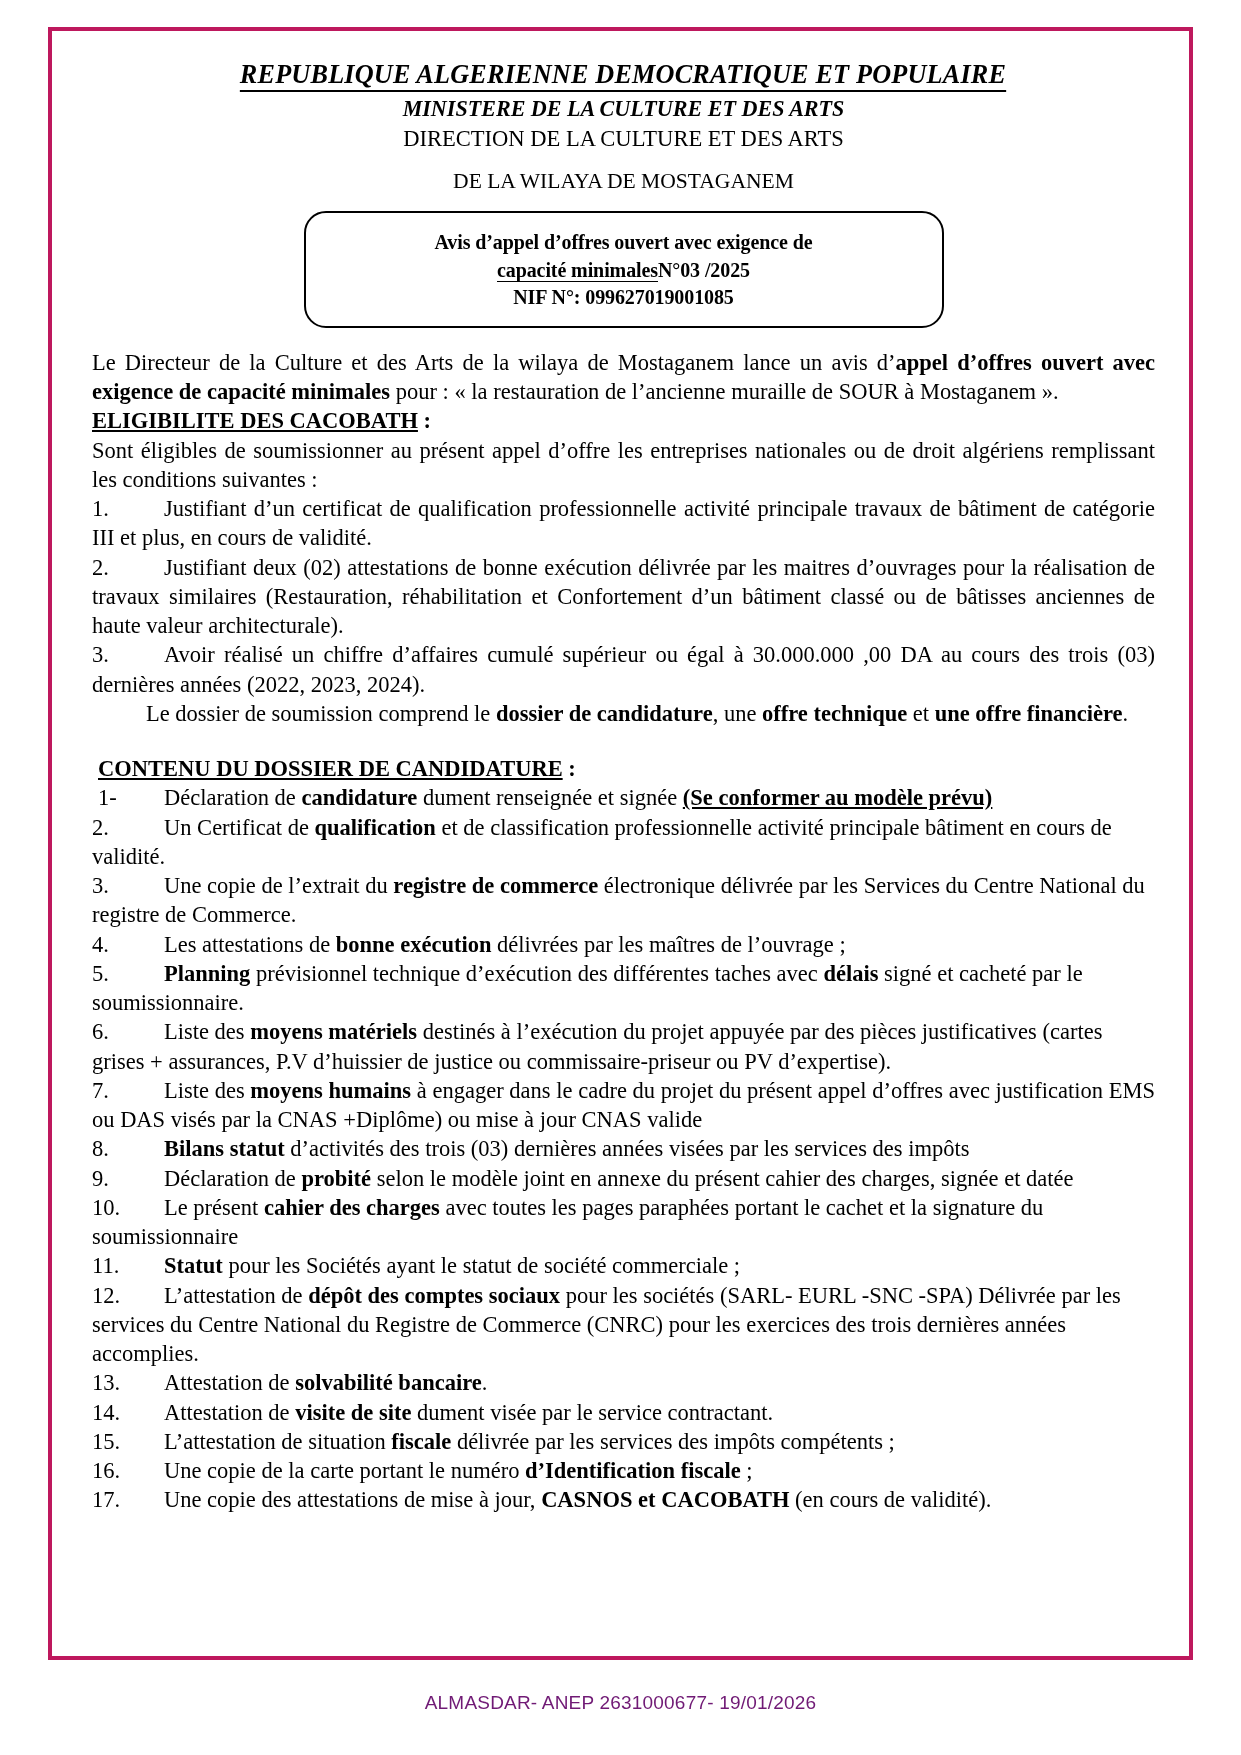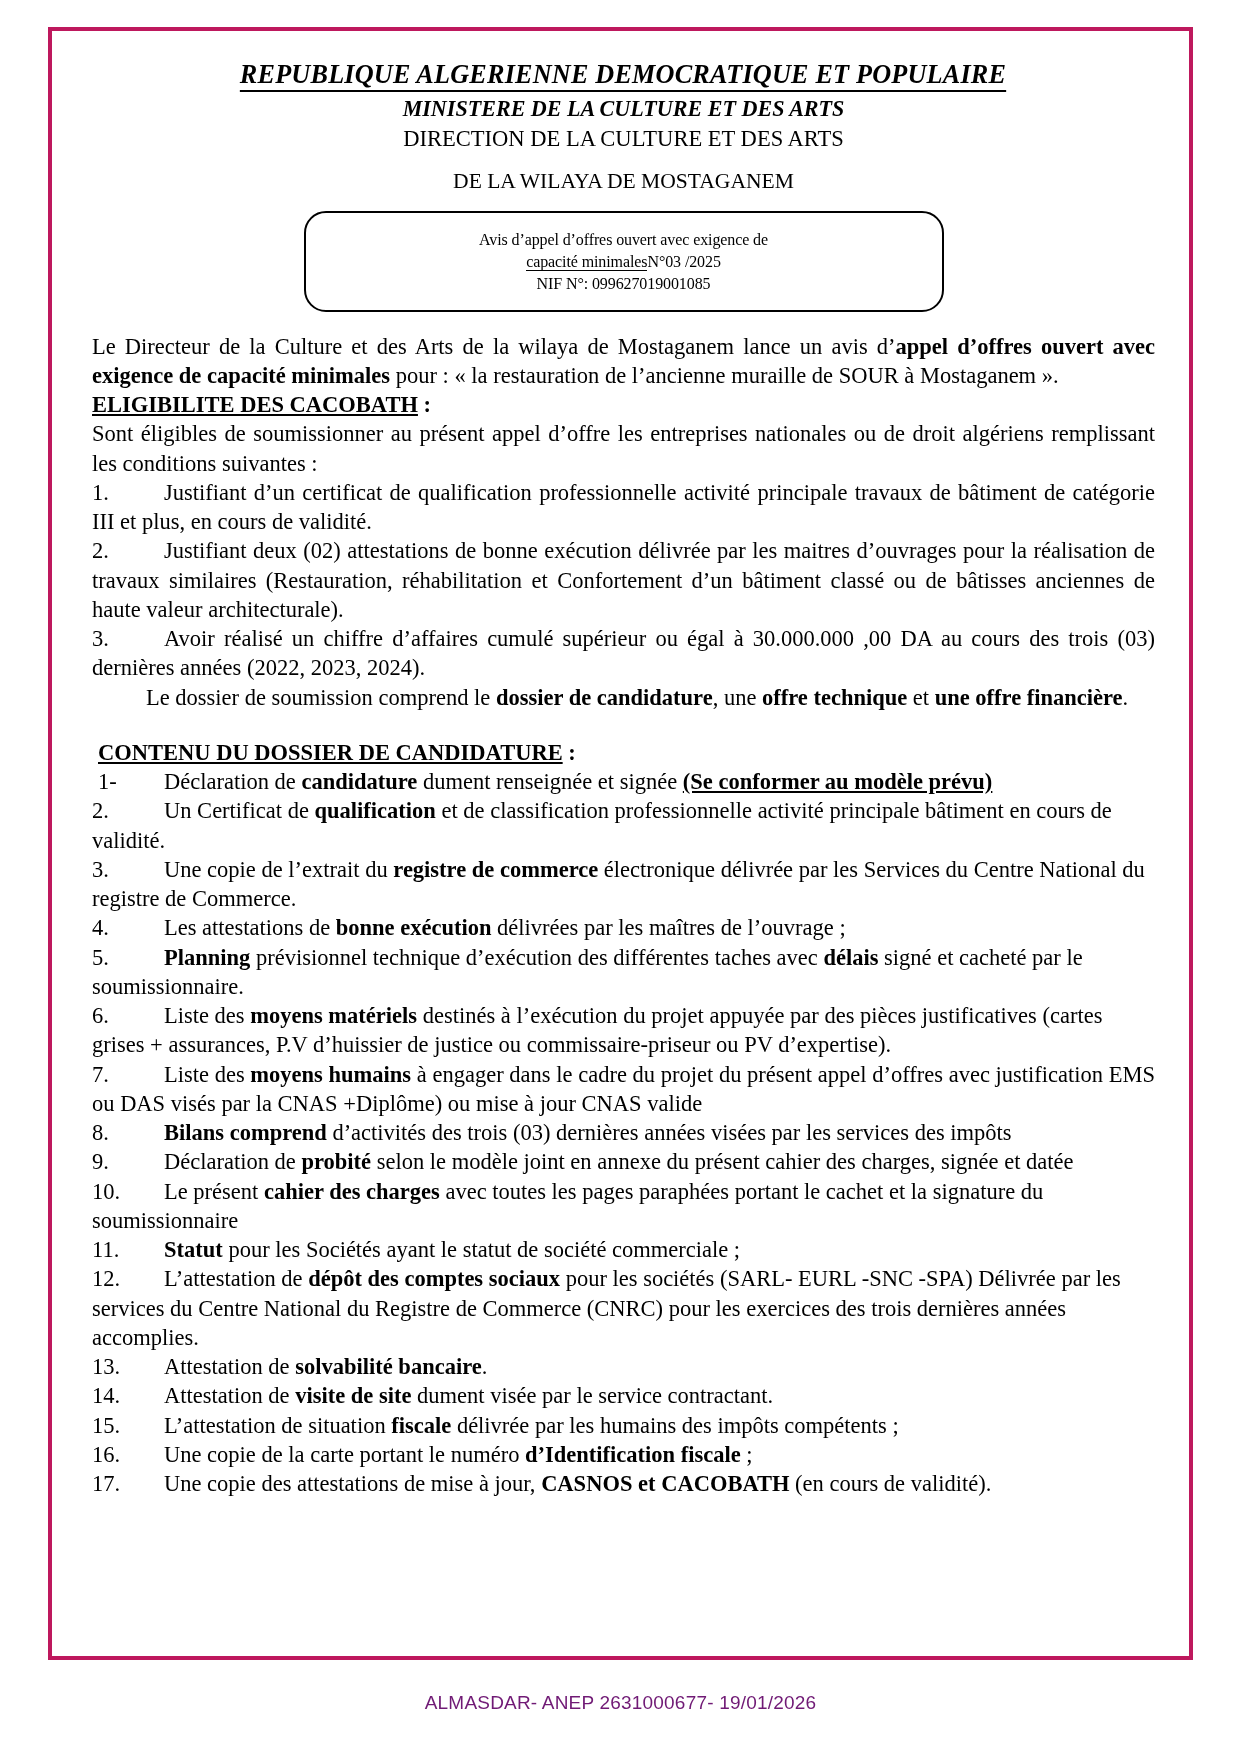--- a/index.html
+++ b/index.html
@@ -81,22 +81,22 @@
   }
   .title-box {
     width: 640px;
     border: 2.5px solid #000;
     border-radius: 22px;
     padding: 16px 10px 15px 10px;
     text-align: center;
     box-sizing: border-box;
   }
   .title-box div {
-    font-size: 16px;
-    font-weight: normal;
+    font-size: 20px;
+    font-weight: bold;
     line-height: 1.36;
     letter-spacing: -0.1px;
   }
   .u-thin { border-bottom: 1.5px solid #000; }
 
   
   .body-text {
     margin-top: 20px;
     font-size: 22.5px;
     line-height: 1.30;
@@ -183,28 +183,28 @@
       <p class="sec-head" style="padding-left:6px"><span class="u">CONTENU DU DOSSIER DE CANDIDATURE</span><span> :</span></p>
 
       <div id="contenu-list">
           <p class="para left"><span class="num-narrow">1-</span><span>Déclaration de </span><span style="font-weight: bold;">candidature</span><span> dument renseignée et signée </span><span style="font-weight: bold; text-decoration: underline;">(Se conformer au modèle prévu)</span></p>
           <p class="para left"><span class="num">2.</span><span>Un Certificat de </span><span style="font-weight: bold;">qualification</span><span> et de classification professionnelle activité principale bâtiment en cours de validité.</span></p>
           <p class="para left"><span class="num">3.</span><span>Une copie de l’extrait du </span><span style="font-weight: bold;">registre de commerce</span><span> électronique délivrée par les Services du Centre National    du registre de Commerce.</span></p>
           <p class="para left"><span class="num">4.</span><span>Les attestations de </span><span style="font-weight: bold;">bonne exécution</span><span> délivrées par les maîtres de l’ouvrage ;</span></p>
           <p class="para left"><span class="num">5.</span><span style="font-weight: bold;">Planning</span><span> prévisionnel technique d’exécution des différentes taches avec </span><span style="font-weight: bold;">délais</span><span> signé et cacheté par le soumissionnaire.</span></p>
           <p class="para left"><span class="num">6.</span><span>Liste des </span><span style="font-weight: bold;">moyens matériels</span><span> destinés à l’exécution du projet appuyée par des pièces justificatives (cartes grises + assurances, P.V d’huissier de justice ou commissaire-priseur ou PV d’expertise).</span></p>
           <p class="para"><span class="num">7.</span><span>Liste des </span><span style="font-weight: bold;">moyens humains</span><span> à engager dans le cadre du projet du présent appel d’offres avec justification EMS ou DAS visés par la CNAS +Diplôme) ou mise à jour CNAS valide</span></p>
-          <p class="para left"><span class="num">8.</span><span style="font-weight: bold;">Bilans comprend</span><span> d’activités des trois (03) dernières années visées par les services des impôts</span></p>
+          <p class="para left"><span class="num">8.</span><span style="font-weight: bold;">Bilans statut</span><span> d’activités des trois (03) dernières années visées par les services des impôts</span></p>
           <p class="para left"><span class="num">9.</span><span>Déclaration de </span><span style="font-weight: bold;">probité</span><span> selon le modèle joint en annexe du présent cahier des charges, signée et datée</span></p>
           <p class="para left"><span class="num">10.</span><span>Le présent </span><span style="font-weight: bold;">cahier des charges</span><span> avec toutes les pages paraphées portant le cachet et la signature du   soumissionnaire</span></p>
           <p class="para left"><span class="num">11.</span><span style="font-weight: bold;">Statut</span><span> pour les Sociétés ayant le statut de société commerciale ;</span></p>
           <p class="para left"><span class="num">12.</span><span>L’attestation de </span><span style="font-weight: bold;">dépôt des comptes sociaux</span><span> pour les sociétés (SARL- EURL -SNC -SPA) Délivrée par les services du Centre National du Registre de Commerce (CNRC) pour les exercices des trois dernières années accomplies.</span></p>
           <p class="para left"><span class="num">13.</span><span>Attestation de </span><span style="font-weight: bold;">solvabilité bancaire</span><span>.</span></p>
           <p class="para left"><span class="num">14.</span><span>Attestation de </span><span style="font-weight: bold;">visite de site</span><span> dument visée par le service contractant.</span></p>
-          <p class="para left"><span class="num">15.</span><span>L’attestation de situation </span><span style="font-weight: bold;">fiscale</span><span> délivrée par les humains des impôts compétents ;</span></p>
+          <p class="para left"><span class="num">15.</span><span>L’attestation de situation </span><span style="font-weight: bold;">fiscale</span><span> délivrée par les services des impôts compétents ;</span></p>
           <p class="para left"><span class="num">16.</span><span>Une copie de la carte portant le numéro </span><span style="font-weight: bold;">d’Identification fiscale</span><span> ;</span></p>
           <p class="para left"><span class="num">17.</span><span>Une copie des attestations de mise à jour, </span><span style="font-weight: bold;">CASNOS et CACOBATH</span><span> (en cours de validité).</span></p>
         </div>
 
     </div>
   </div>
 </div>
 
 <div class="footer">ALMASDAR- ANEP 2631000677- 19/01/2026</div>
 

